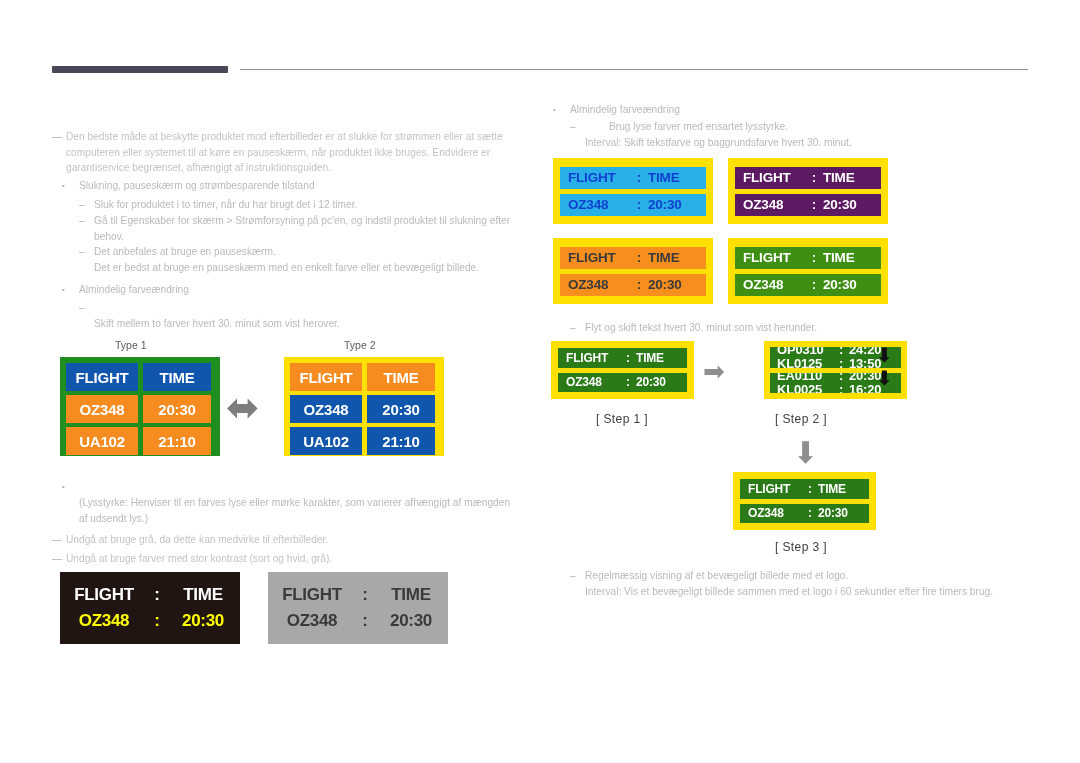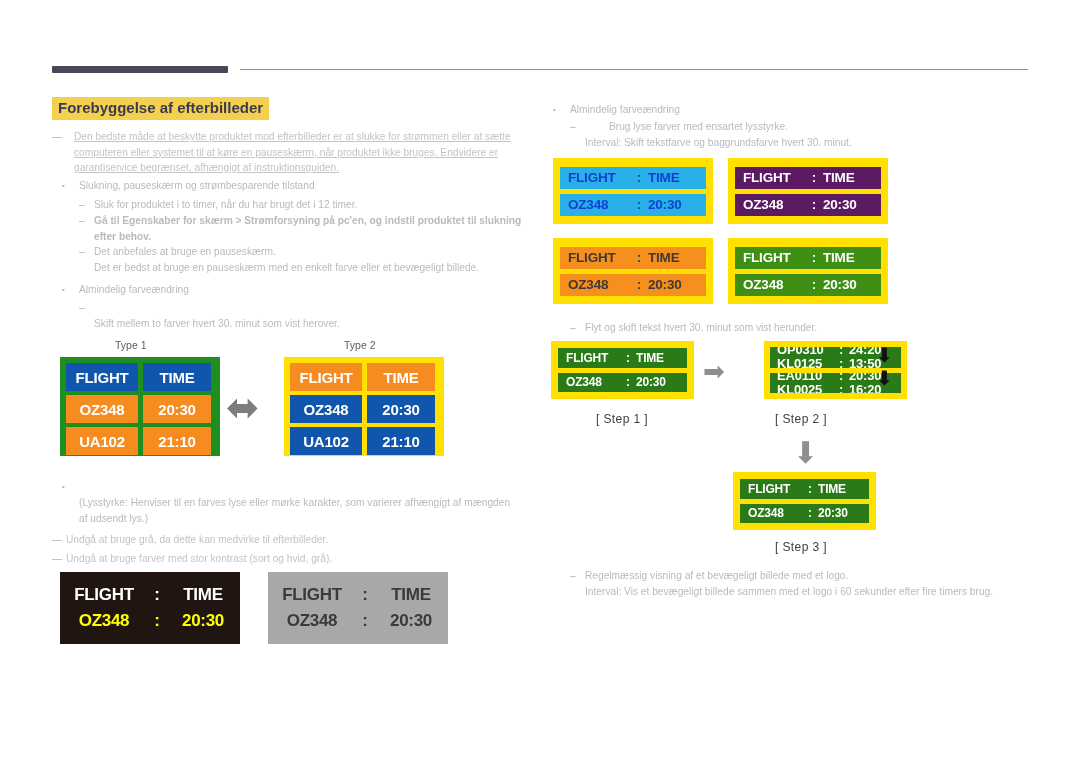--- a/index.html
+++ b/index.html
@@ -83,33 +83,32 @@
   .fatdown{position:absolute;color:#8f8f8f;font-size:30px;line-height:30px;}
   .steplabel{position:absolute;font-size:12px;color:#3d3d3d;letter-spacing:0.4px;}
 </style>
 </head>
 <body>
 
 <div class="page">
 
   <div class="rule-bar"></div>
   <div class="rule-line"></div>
-  <div class="title">Forebyggelse af efterbilleder</div>
 
   <div class="dash" style="left:52px;top:129px;">—</div>
-  <div class="txt dim" style="left:74px;top:129px;width:455px;text-decoration:underline;">Den bedste måde at beskytte produktet mod efterbilleder er at slukke for strømmen eller at sætte computeren eller systemet til at køre en pauseskærm, når produktet ikke bruges. Endvidere er garantiservice begrænset, afhængigt af instruktionsguiden.</div>
+  <div class="txt dim" style="left:66px;top:129px;width:455px;">Den bedste måde at beskytte produktet mod efterbilleder er at slukke for strømmen eller at sætte computeren eller systemet til at køre en pauseskærm, når produktet ikke bruges. Endvidere er garantiservice begrænset, afhængigt af instruktionsguiden.</div>
 
   <div class="bullet" style="left:62px;top:178px;">•</div>
   <div class="txt" style="left:79px;top:178px;width:440px;">Slukning, pauseskærm og strømbesparende tilstand</div>
 
   <div class="dash" style="left:79px;top:197px;">–</div>
   <div class="txt" style="left:94px;top:197px;width:430px;">Sluk for produktet i to timer, når du har brugt det i 12 timer.</div>
 
   <div class="dash" style="left:79px;top:213px;">–</div>
-  <div class="txt" style="left:94px;top:213px;width:428px;font-weight:bold;">Gå til Egenskaber for skærm &gt; Strømforsyning på pc'en, og indstil produktet til slukning efter behov.</div>
+  <div class="txt" style="left:94px;top:213px;width:428px;">Gå til Egenskaber for skærm &gt; Strømforsyning på pc'en, og indstil produktet til slukning efter behov.</div>
 
   <div class="dash" style="left:79px;top:244px;">–</div>
   <div class="txt" style="left:94px;top:244px;width:428px;">Det anbefales at bruge en pauseskærm.</div>
   <div class="txt" style="left:94px;top:260px;width:430px;">Det er bedst at bruge en pauseskærm med en enkelt farve eller et bevægeligt billede.</div>
 
   <div class="bullet" style="left:62px;top:282px;">•</div>
   <div class="txt" style="left:79px;top:282px;width:440px;">Almindelig farveændring</div>
 
   <div class="dash" style="left:79px;top:300px;">–</div>
   <div class="txt" style="left:94px;top:316px;width:430px;">Skift mellem to farver hvert 30. minut som vist herover.</div>

